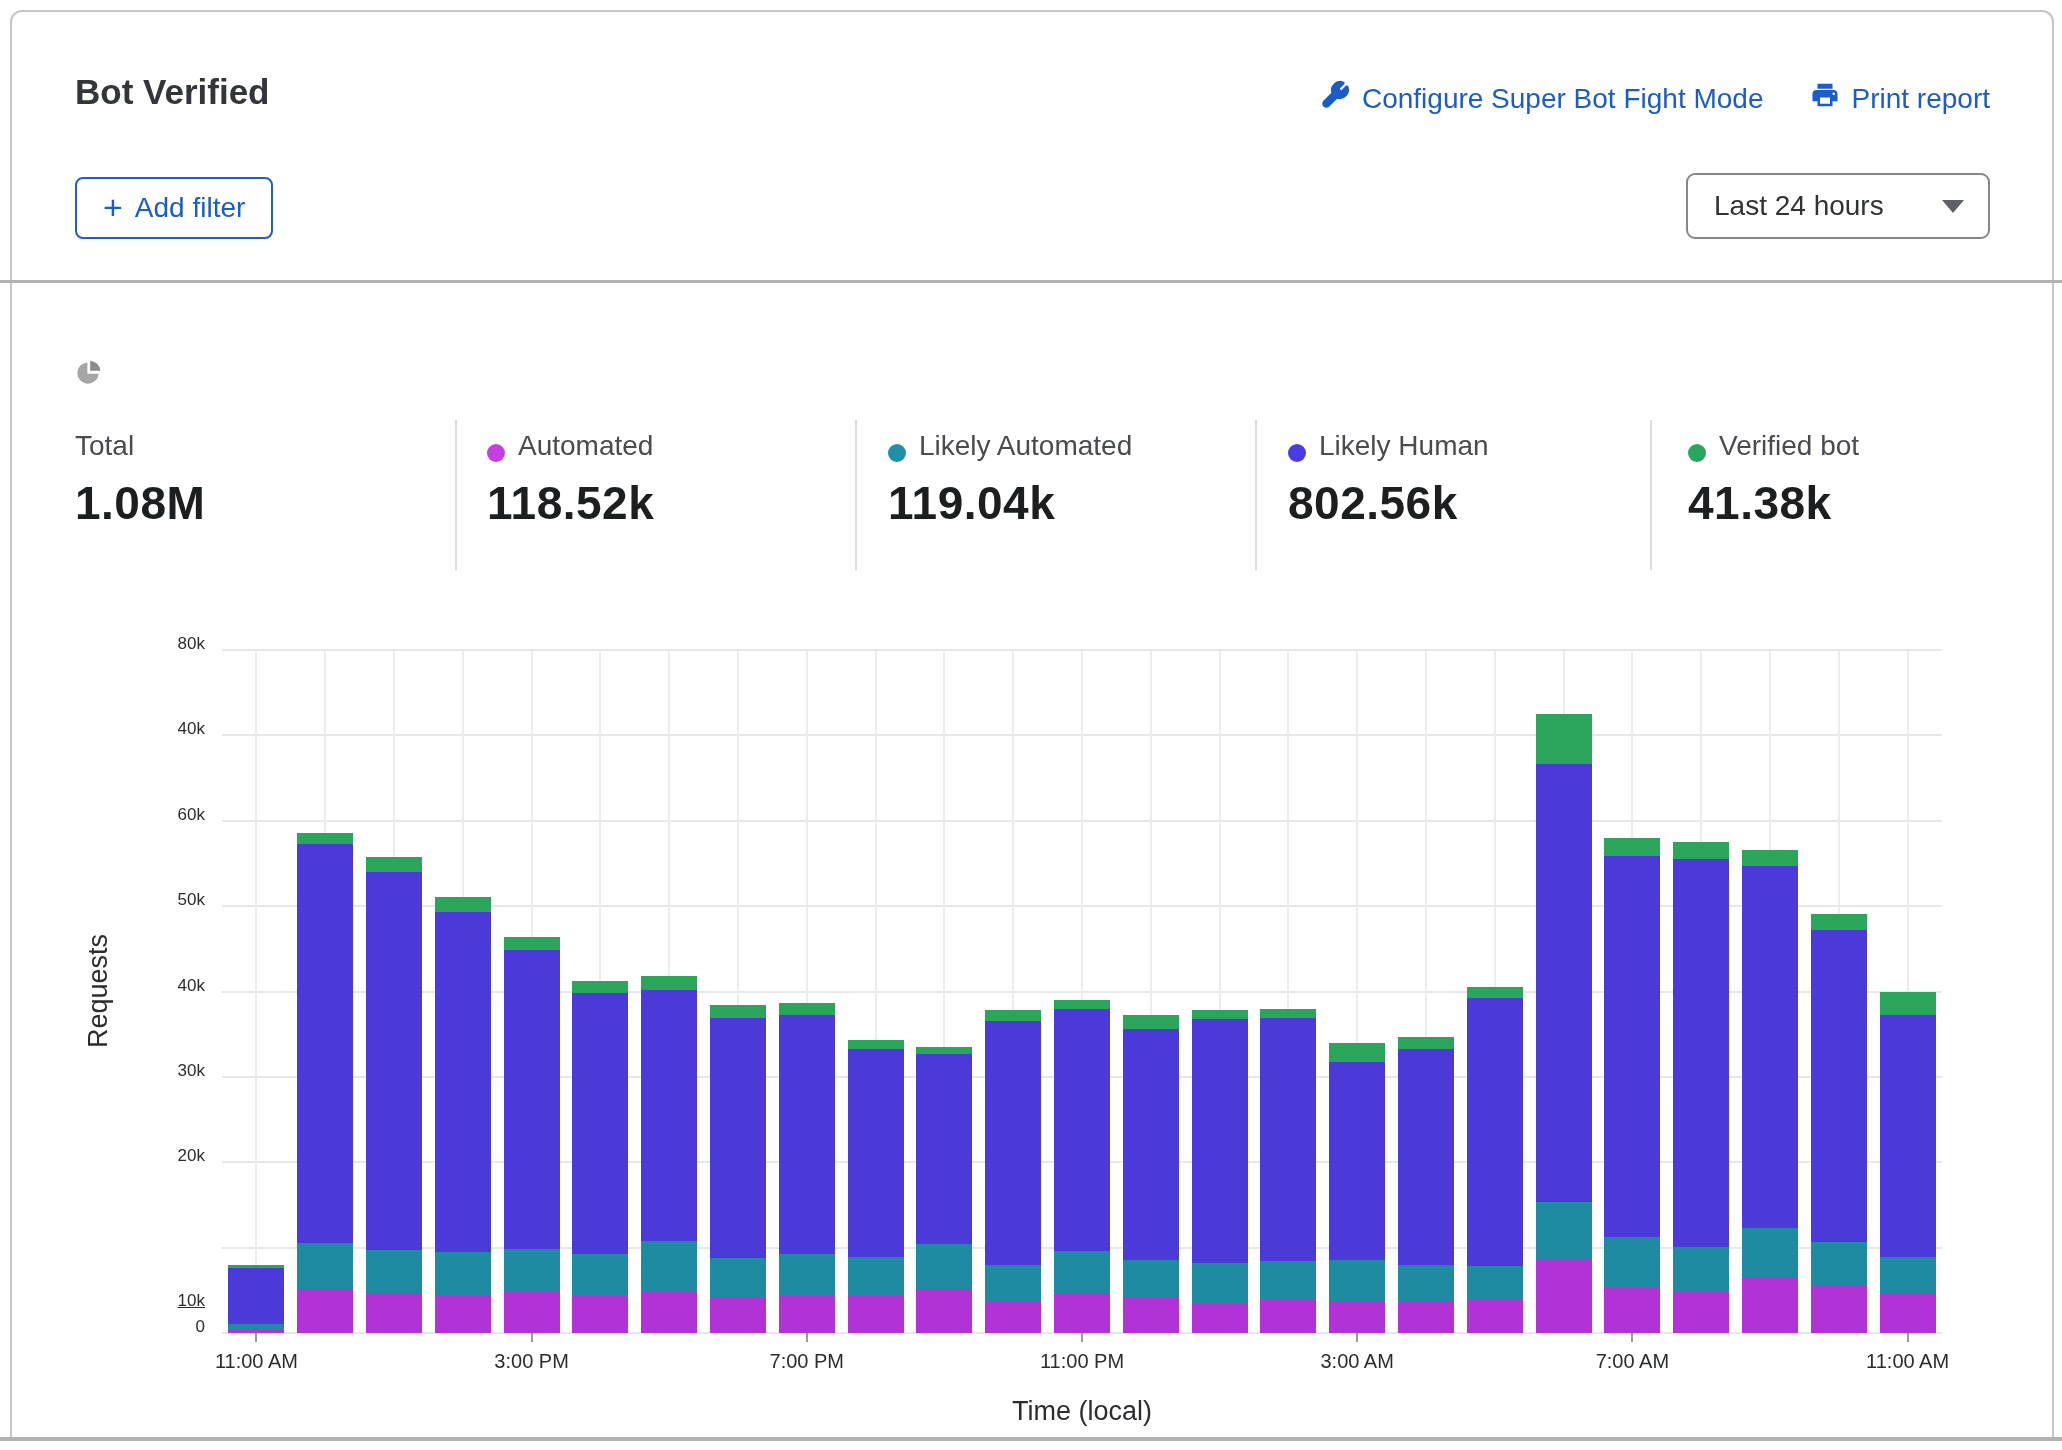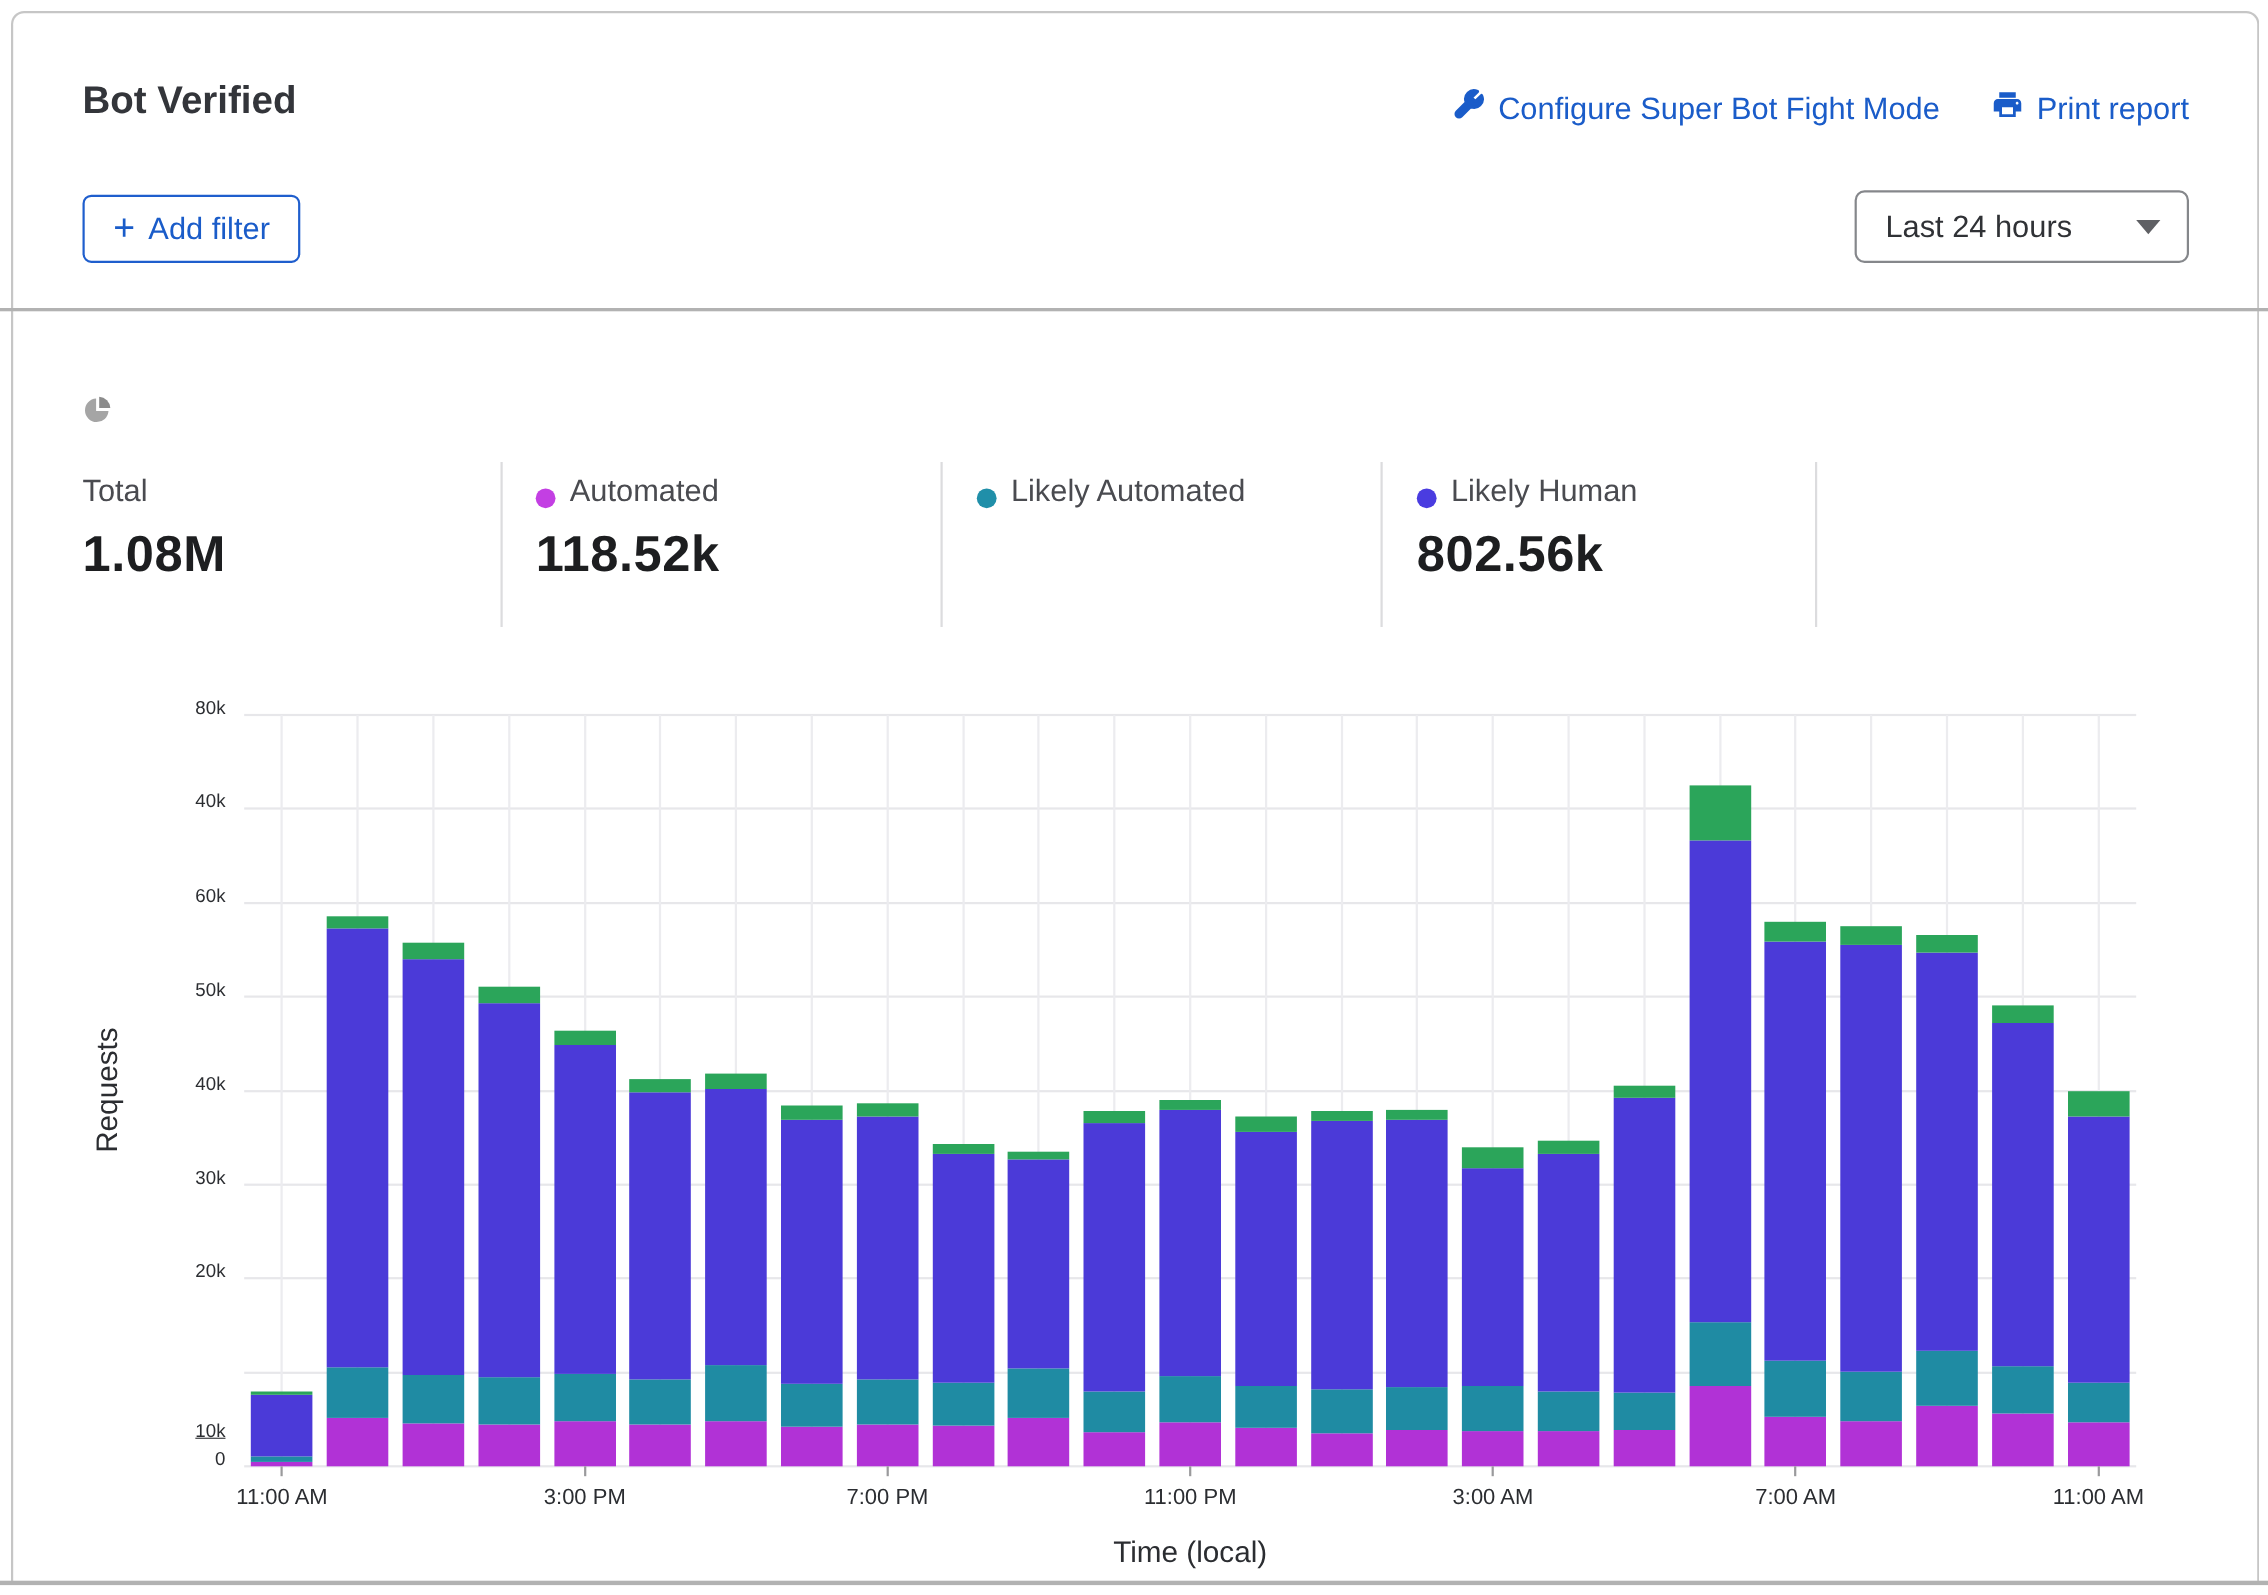--- a/index.html
+++ b/index.html
@@ -138,27 +138,35 @@
         <span class="stat-dot" style="background: rgb(195, 63, 227);"></span>
         <span>Automated</span>
       </div>
       <div class="stat-value">118.52k</div>
     </div>
     <div class="stat-col" style="left: 888px;">
       <div class="stat-label">
         <span class="stat-dot" style="background: rgb(32, 143, 169);"></span>
         <span>Likely Automated</span>
       </div>
+      <div class="stat-value">119.04k</div>
     </div>
     <div class="stat-col" style="left: 1288px;">
       <div class="stat-label">
         <span class="stat-dot" style="background: rgb(74, 60, 224);"></span>
         <span>Likely Human</span>
       </div>
       <div class="stat-value">802.56k</div>
+    </div>
+    <div class="stat-col" style="left: 1688px;">
+      <div class="stat-label">
+        <span class="stat-dot" style="background: rgb(42, 165, 95);"></span>
+        <span>Verified bot</span>
+      </div>
+      <div class="stat-value">41.38k</div>
     </div>
     <div class="stat-div" style="left: 455px;"></div>
     <div class="stat-div" style="left: 855px;"></div>
     <div class="stat-div" style="left: 1255px;"></div>
     <div class="stat-div" style="left: 1650px;"></div>
   </div>
 
 <div class="chart" id="chart">
   <div class="ylab">Requests</div>
   <div class="xlab">Time (local)</div>

